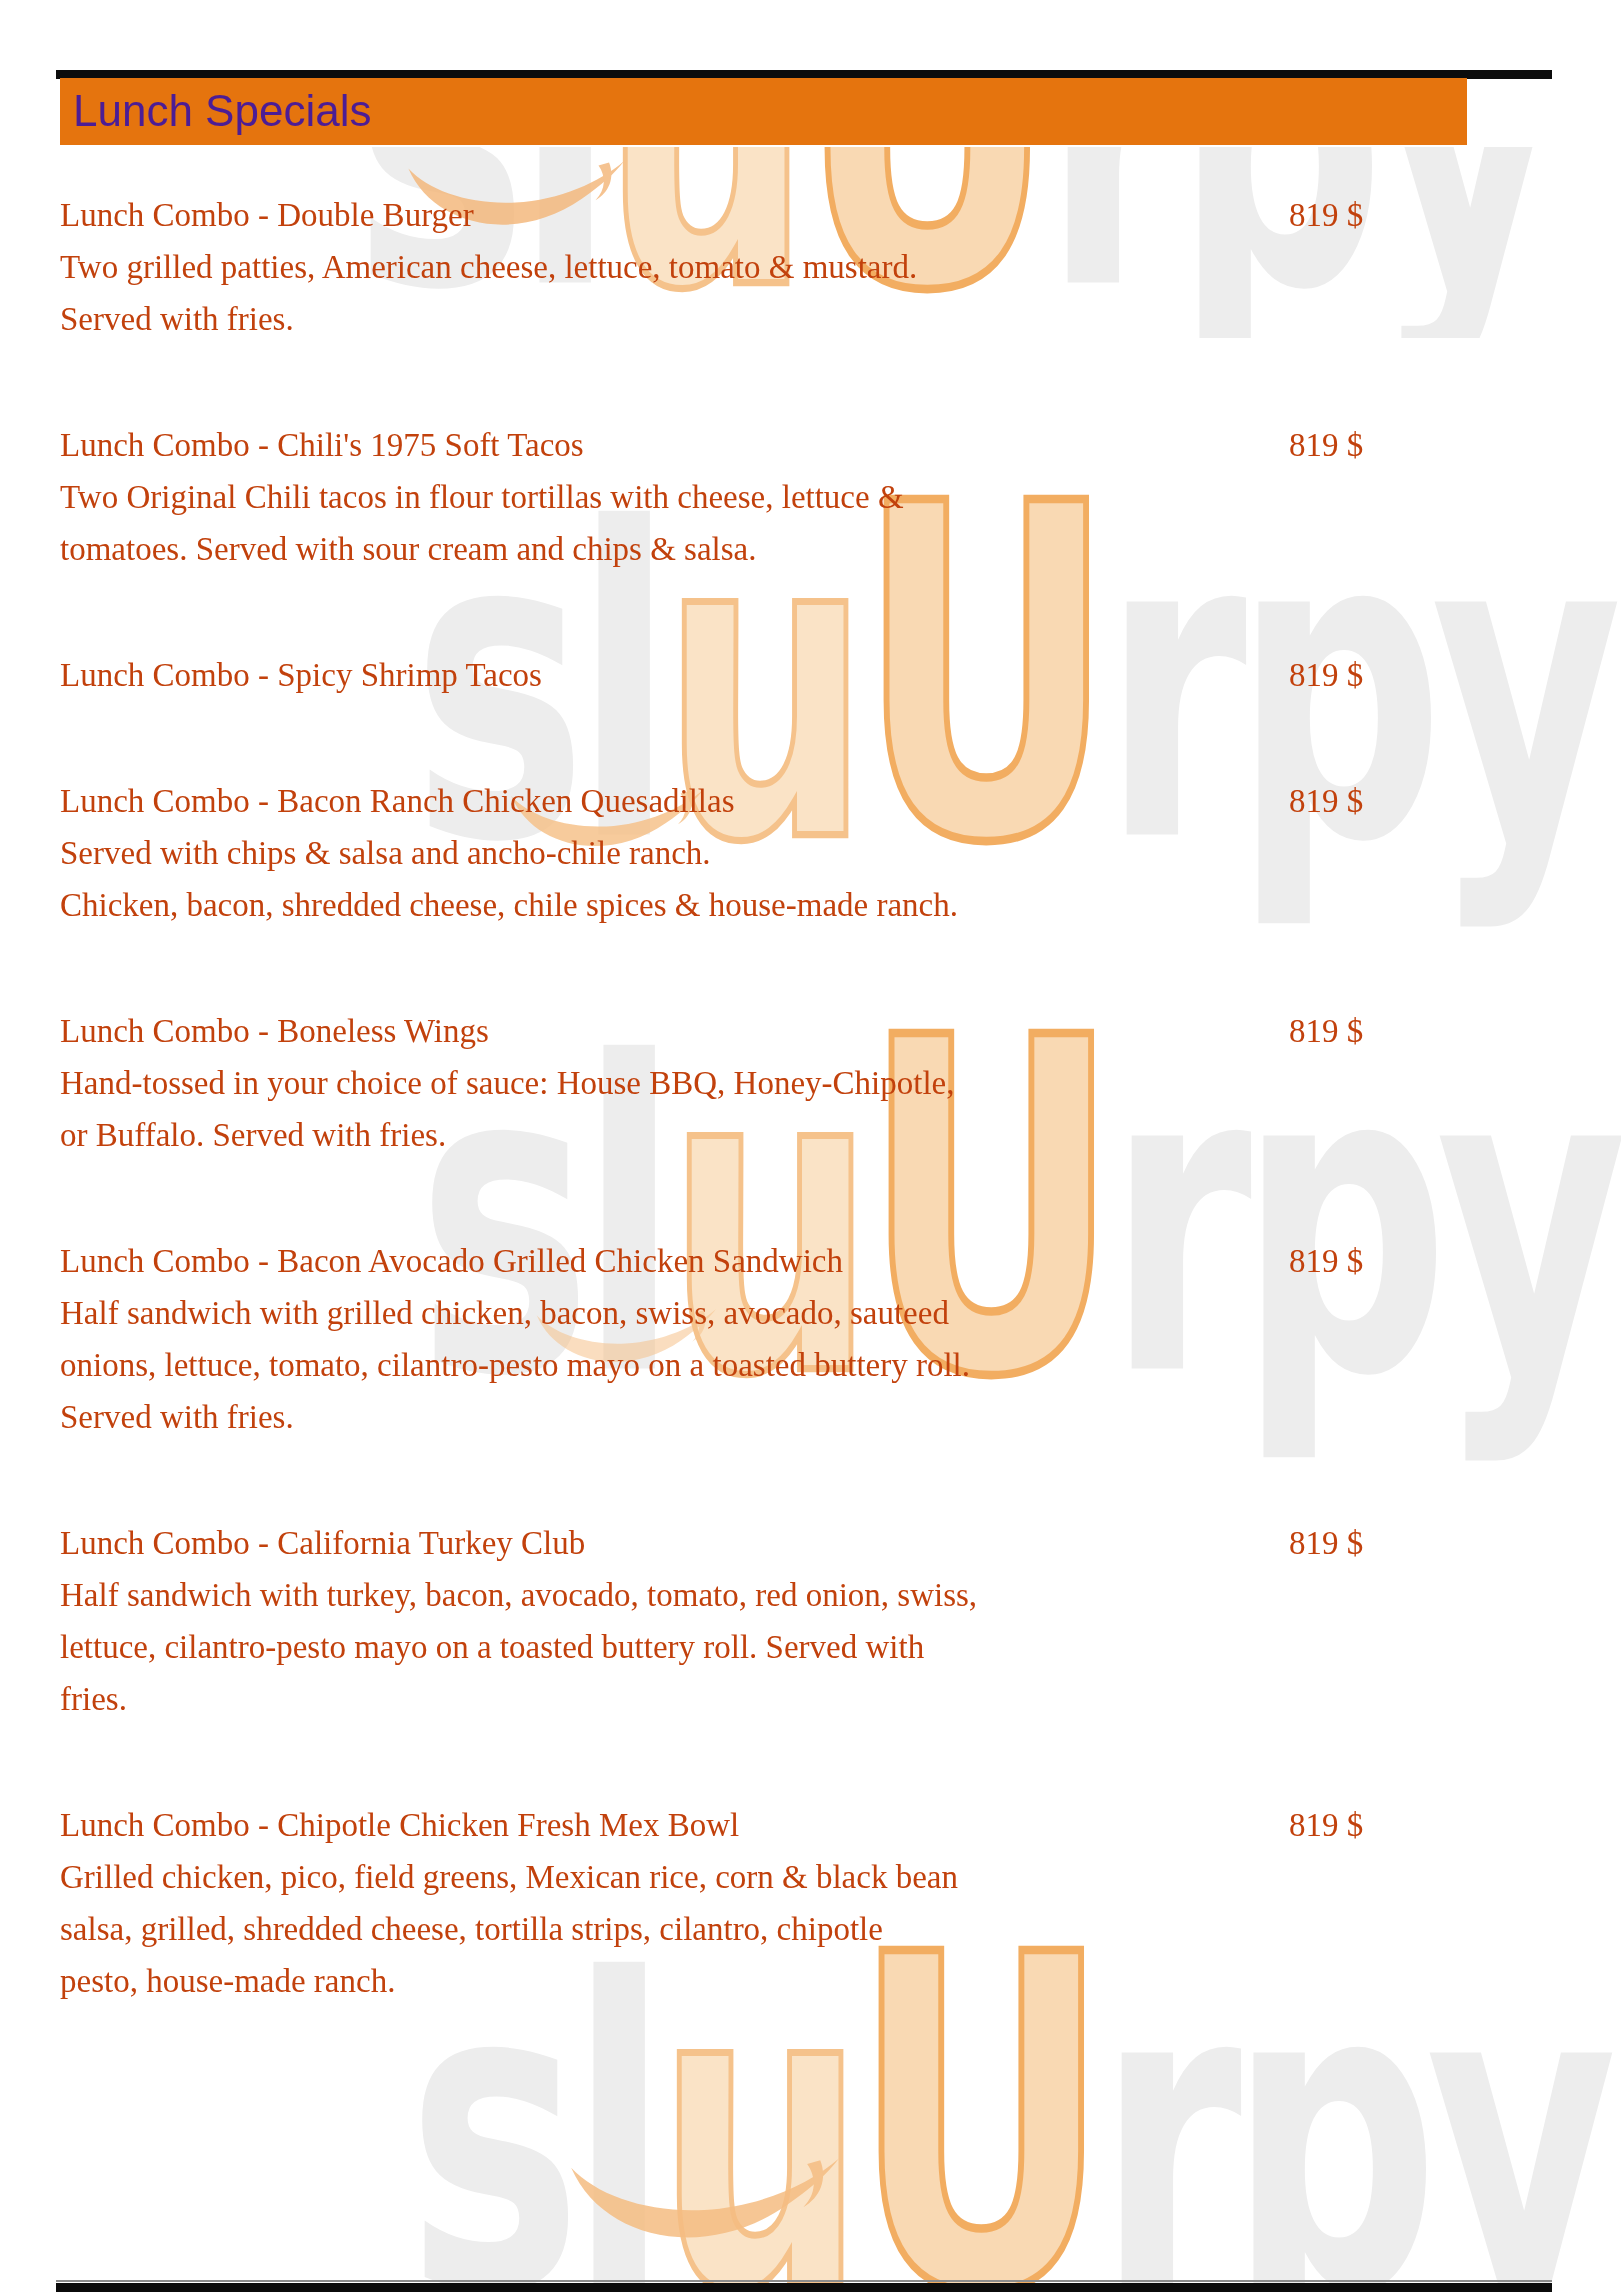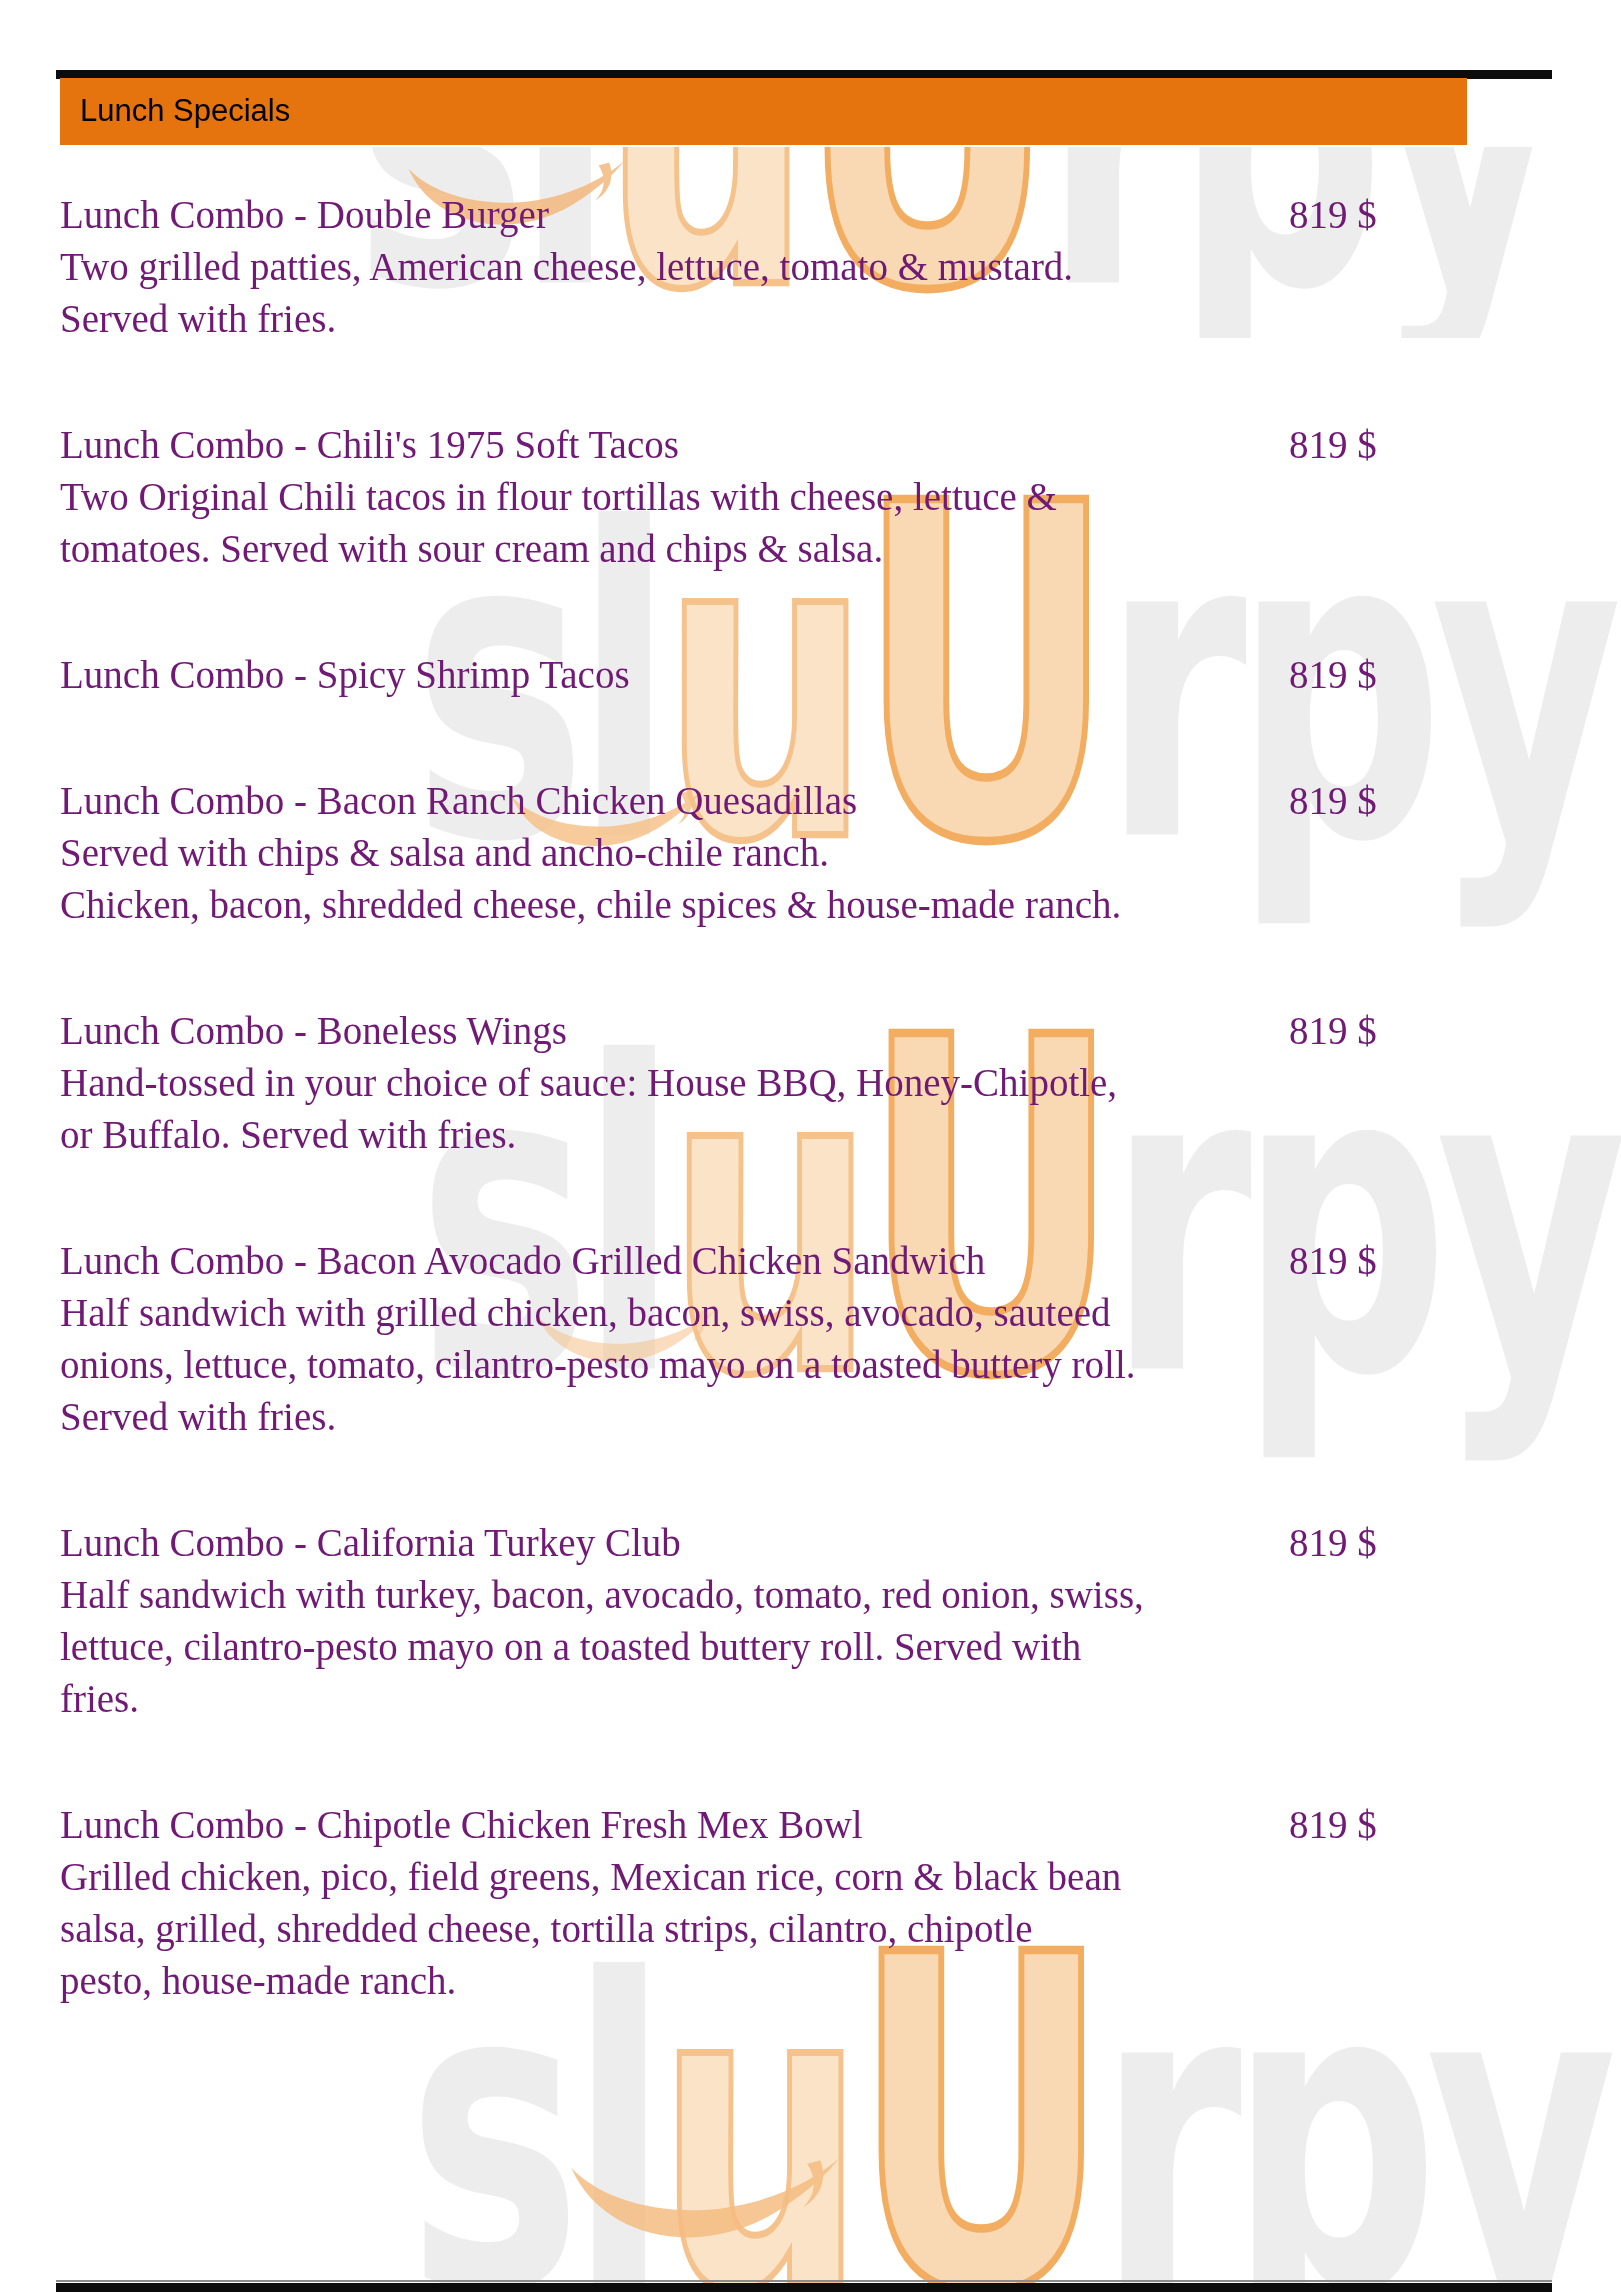--- a/index.html
+++ b/index.html
@@ -40,36 +40,36 @@
     position:absolute;left:56px;top:70px;width:1496px;height:8.8px;
     background:#0c0c0c;z-index:3;
   }
   .header-bar{
     position:absolute;left:60px;top:78px;width:1407px;height:67px;
     z-index:3;
   }
   .header-bar .title{
     display:block;
     font-family:"Liberation Sans", sans-serif;
-    font-size:31px;
+    font-size:44px;
     line-height:65px;
-    padding-left:20px;
-    color:#000000;
+    padding-left:13px;
+    color:#4c1d95;
   }
 
   
   .items{
     position:absolute;left:60px;top:189px;width:1506px;z-index:4;
   }
   .item{
     position:relative;
     margin-bottom:74px;
-    font-size:39px;
+    font-size:33px;
     line-height:52px;
-    color:#701a75;
+    color:#c2410c;
   }
   .item-title{white-space:nowrap;}
   .item-price{
     position:absolute;left:1229px;top:0;white-space:nowrap;text-align:right;
   }
   .desc-line{white-space:nowrap;}
 
   
   .footer-rule-gray{
     position:absolute;left:56px;top:2280px;width:1496px;height:2px;

